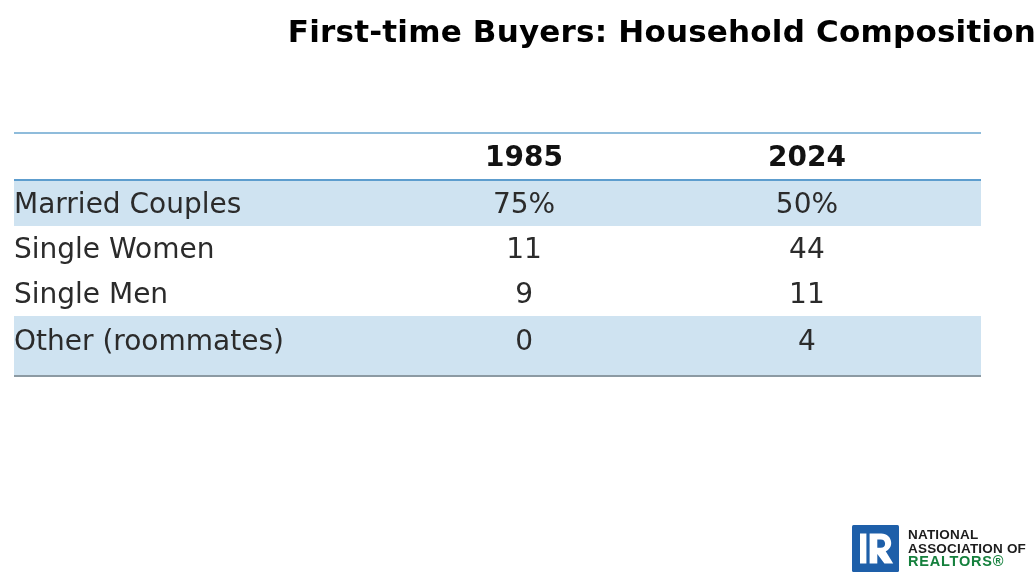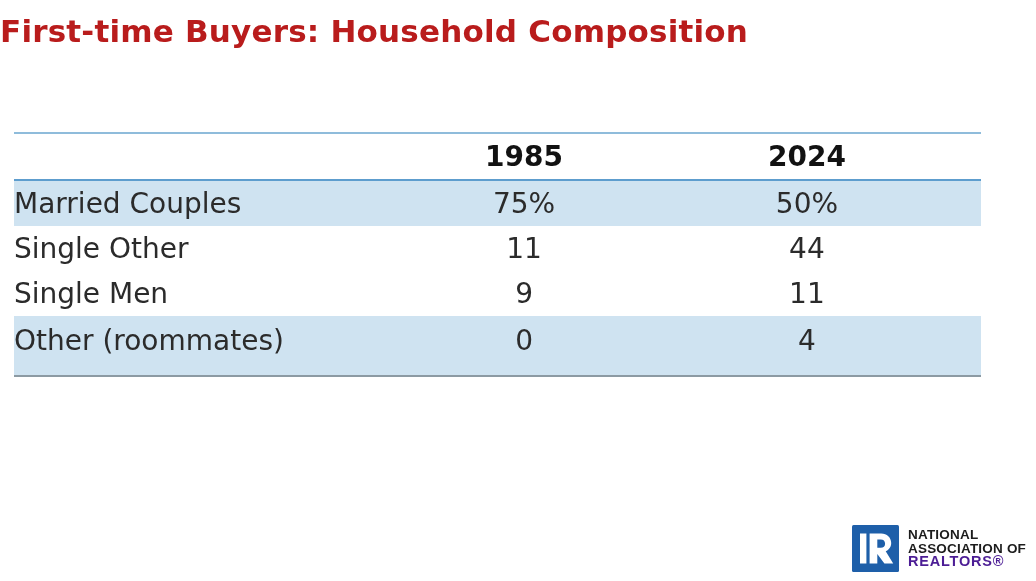--- a/index.html
+++ b/index.html
@@ -3,22 +3,22 @@
 <meta charset="utf-8">
 <style>
   html,body{margin:0;padding:0;}
   body{
     width:1036px;height:581px;position:relative;overflow:hidden;
     background:#ffffff;
     font-family:"DejaVu Sans","Liberation Sans",sans-serif;
   }
   .page-title{
     position:absolute;top:13px;left:0;width:100%;
-    text-align:left;
-    font-size:31px;font-weight:bold;color:#b91c1c;
+    text-align:right;
+    font-size:31px;font-weight:bold;color:#000000;
     letter-spacing:0.2px;
   }
   table.data-table{
     position:absolute;top:132px;left:14px;width:967px;
     border-collapse:collapse;table-layout:fixed;
     color:#2b2b2b;
   }
   table.data-table thead tr{
     border-top:2px solid #8fbcdb;
     border-bottom:2px solid #5d9dce;
@@ -45,21 +45,21 @@
     position:absolute;left:852px;top:525px;
     display:flex;align-items:center;gap:9px;
   }
   .nar-logo-mark{display:block;flex:0 0 auto;}
   .nar-logo-text{
     font-family:"Liberation Sans",sans-serif;
     font-weight:bold;font-size:13.5px;line-height:13.5px;
     letter-spacing:0.2px;color:#1c1c1c;white-space:nowrap;
   }
   .nar-logo-text .realtors-line{
-    color:#4c1d95;font-size:14.5px;letter-spacing:0.8px;
+    color:#15803d;font-size:14.5px;letter-spacing:0.8px;
   }
 </style>
 </head>
 <body>
 
 <div class="page-title">First-time Buyers: Household Composition</div>
 
 <table class="data-table">
   <thead>
     <tr>
@@ -68,21 +68,21 @@
       <th class="col-2024">2024</th>
     </tr>
   </thead>
   <tbody>
     <tr class="striped">
       <td class="cell-label">Married Couples</td>
       <td class="cell-val">75%</td>
       <td class="cell-val">50%</td>
     </tr>
     <tr>
-      <td class="cell-label">Single Other</td>
+      <td class="cell-label">Single Women</td>
       <td class="cell-val">11</td>
       <td class="cell-val">44</td>
     </tr>
     <tr>
       <td class="cell-label">Single Men</td>
       <td class="cell-val">9</td>
       <td class="cell-val">11</td>
     </tr>
     <tr class="striped row-last">
       <td class="cell-label">Other (roommates)</td>

